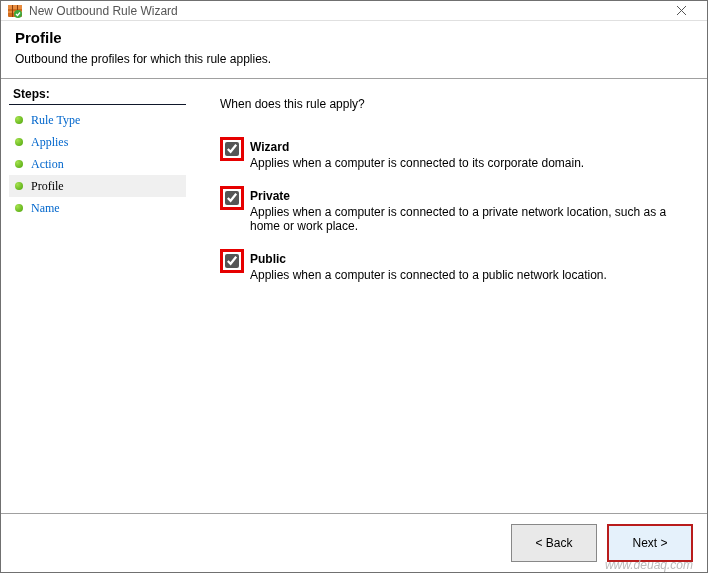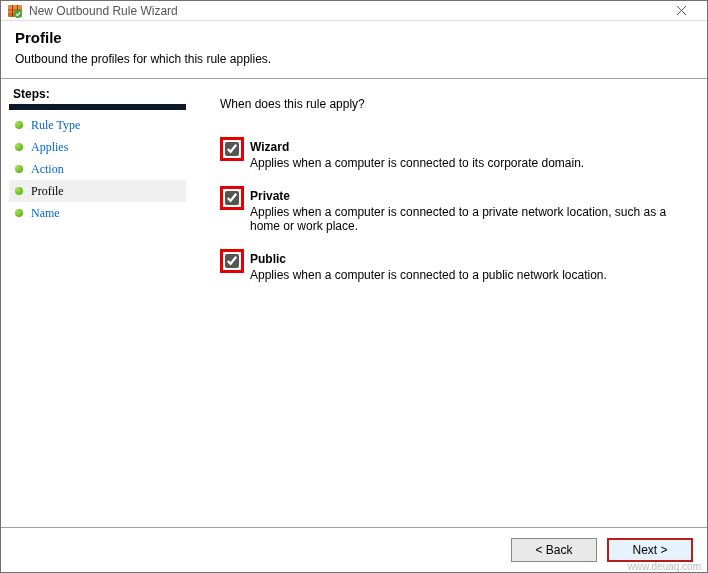--- a/index.html
+++ b/index.html
@@ -65,21 +65,21 @@
   }
   .steps-panel {
     width: 185px;
     padding: 6px 0 0 8px;
     background: #fff;
   }
   .steps-title {
     font-weight: bold;
     font-size: 12px;
     padding: 2px 0 3px 4px;
-    border-bottom: 6px solid #0f172a;
+    border-bottom: 1px solid #0f172a;
     margin-bottom: 4px;
   }
   .step-item {
     display: flex;
     align-items: center;
     height: 22px;
     padding: 0 4px 0 6px;
     font-family: Liberation Serif, serif;
   }
   .step-item.current {
@@ -143,39 +143,40 @@
   }
   .footer {
     border-top: 1px solid #a0a0a0;
     padding: 10px 14px;
     display: flex;
     justify-content: flex-end;
     gap: 10px;
   }
   .btn {
     min-width: 86px;
-    height: 24px;
+    height: 38px;
     border: 1px solid #888;
     background: #e9e9e9;
     font-size: 12px;
     font-family: inherit;
     cursor: pointer;
     padding: 0 10px;
   }
   .btn.primary {
     border: 2px solid #b91c1c;
     background: #e5f1fb;
   }
   .watermark {
     position: absolute;
-    right: 6px;
+    right: 14px;
     bottom: 0px;
-    font-size: 10px;
+    font-size: 12px;
     color: #bbb;
     pointer-events: none;
+    font-style: italic;
   }
 </style>
 </head>
 <body>
 
 <div class="window">
 
   <div class="titlebar">
     <span class="app-icon">
       <svg viewBox="0 0 16 16" width="16" height="16">

